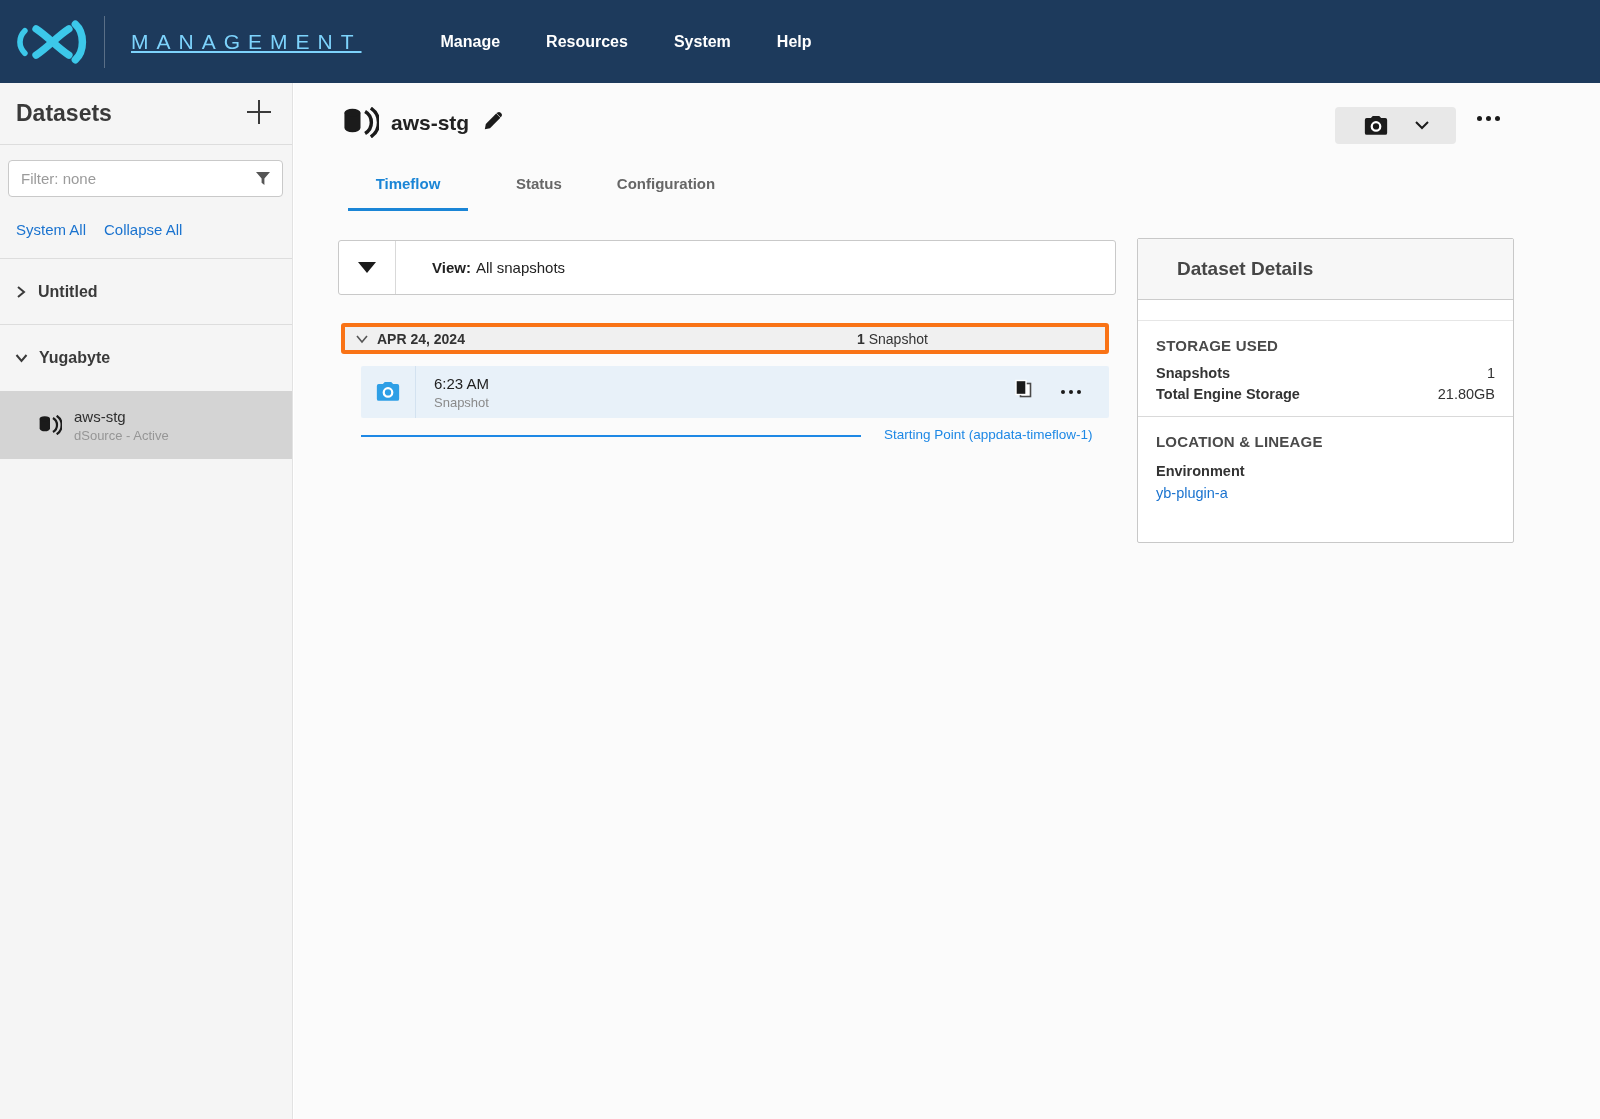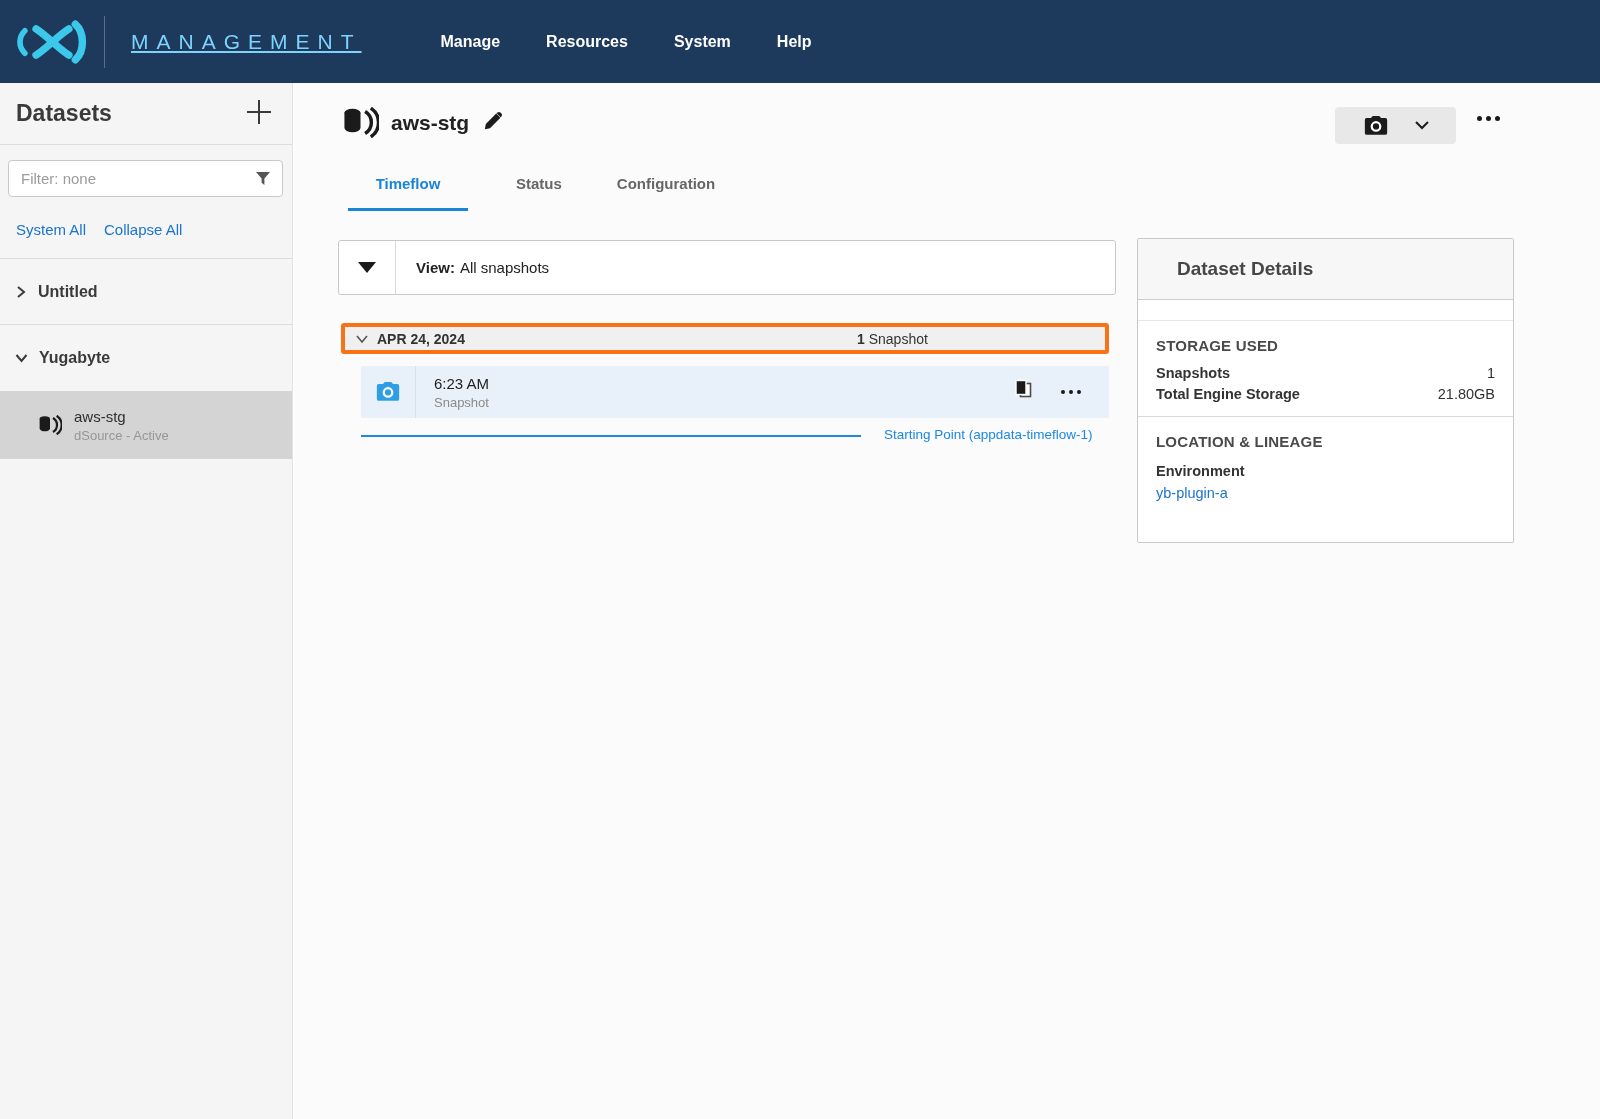--- a/index.html
+++ b/index.html
@@ -84,21 +84,21 @@
   .view-box {
     position: absolute; left: 44px; top: 157px; width: 778px; height: 55px;
     background: #fff; border: 1px solid #c9c9c9; border-radius: 3px;
     display: flex; align-items: stretch; cursor: pointer;
   }
   .view-caret-cell {
     width: 57px; border-right: 1px solid #d9d9d9; display: flex;
     align-items: center; justify-content: center;
   }
   .view-text { display: flex; align-items: center; padding-left: 20px; font-size: 15px; color: #222; }
-  .view-label { font-weight: bold; margin-right: 5px; }
+  .view-label { font-weight: bold; margin-right: 5px; margin-left: 16px; }
 
   .date-header {
     position: absolute; left: 47px; top: 240px; width: 768px; height: 31px;
     background: #f0f0f0; border: 4px solid #f97316; border-radius: 3px;
     display: flex; align-items: center; padding-left: 10px; cursor: pointer;
   }
   .date-label { font-size: 14px; font-weight: bold; color: #333; margin-left: 8px; }
   .snap-count { position: absolute; left: 512px; font-size: 14px; color: #333; }
   .snap-count b { font-weight: bold; }
 

